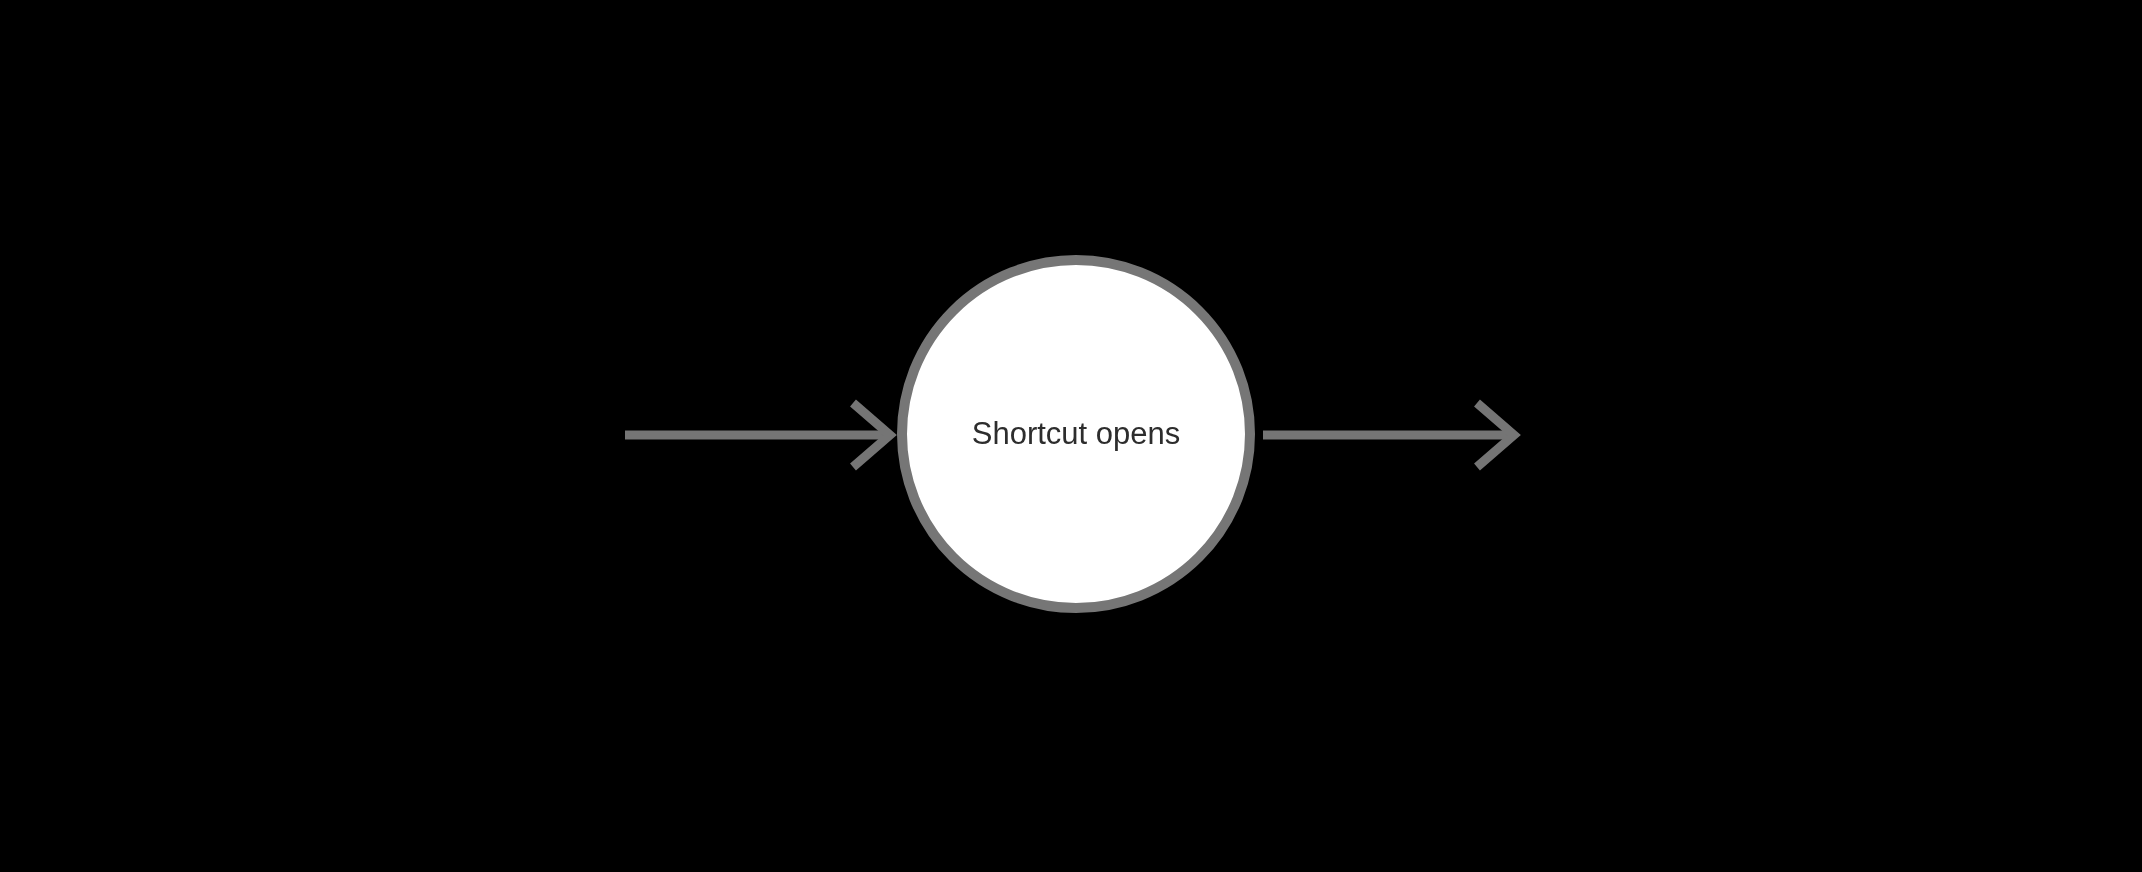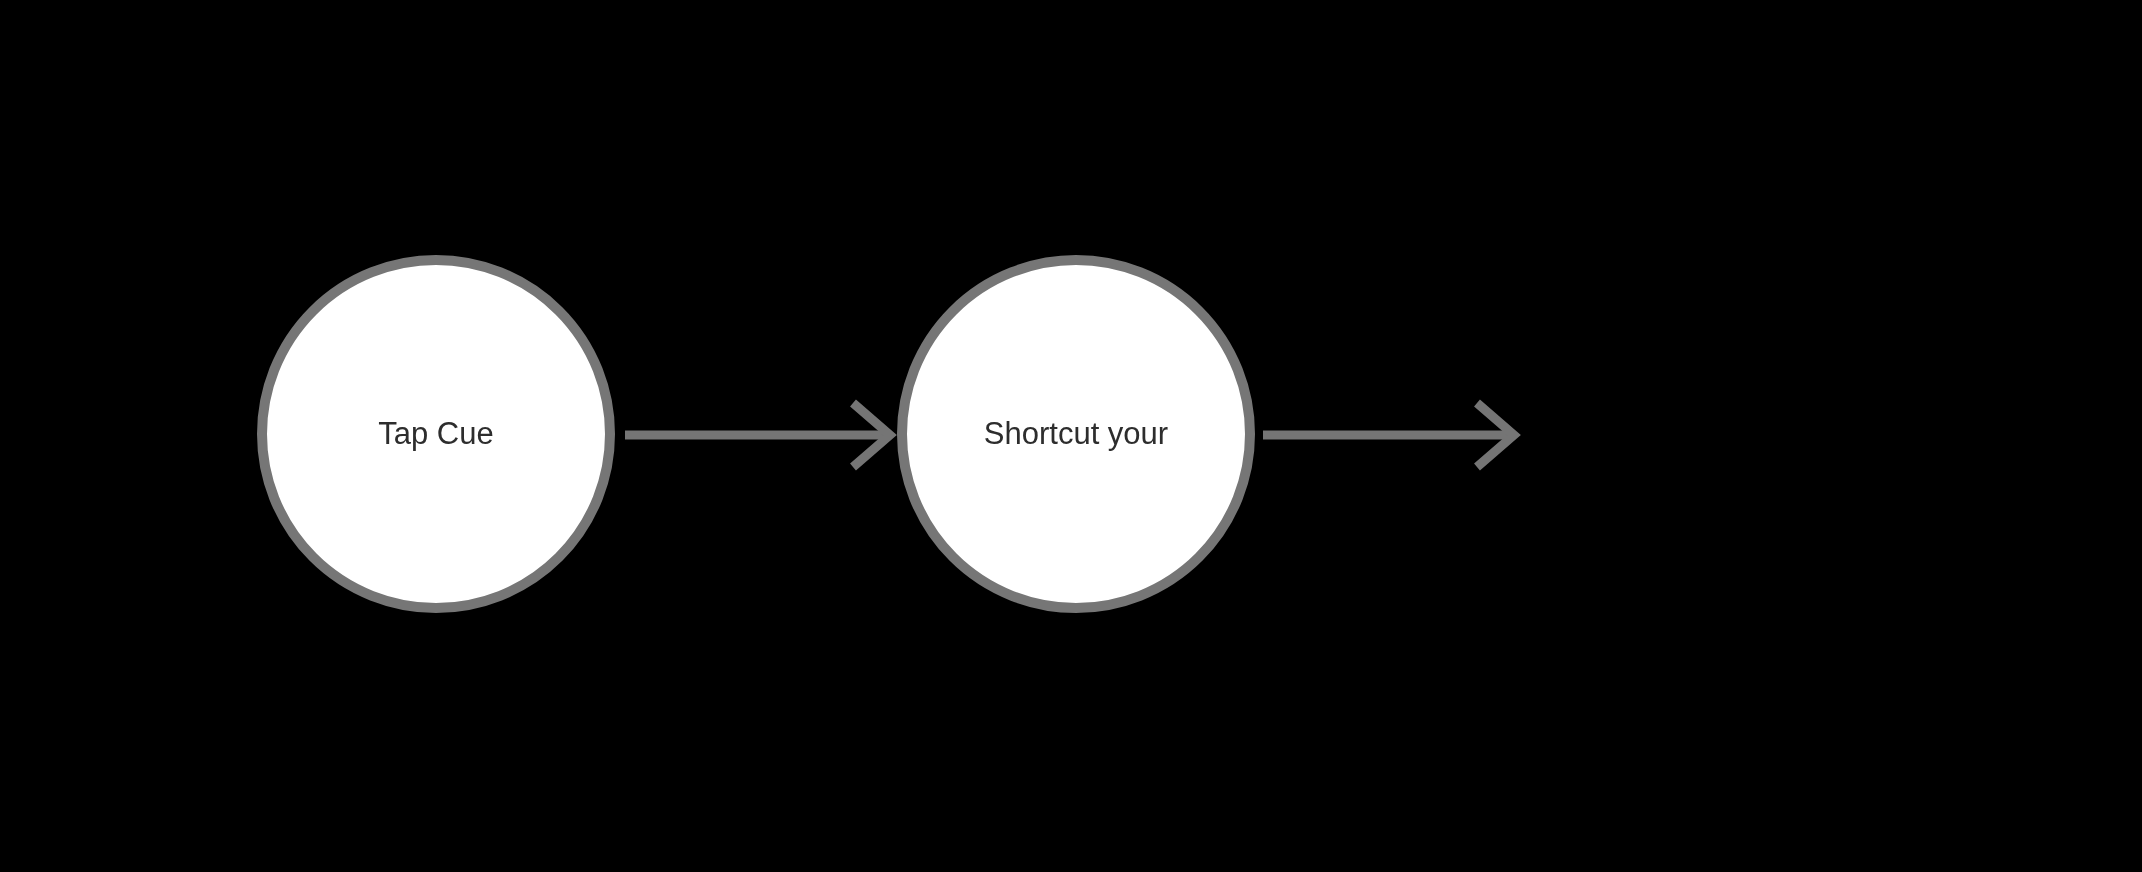--- a/index.html
+++ b/index.html
@@ -49,31 +49,28 @@
     fill: none;
     stroke-linecap: butt;
     stroke-linejoin: miter;
   }
 </style>
 </head>
 <body>
 
 <div class="canvas" style="--bg: #000000; --node-fill: #ffffff; --node-border: #767676; --arrow: #757575; --text: #2d2d2d;">
 
-  <div class="node node-1">
-    <span class="node-label">Tap Cue</span>
-  </div>
 
   <svg class="arrow arrow-1" width="282" height="82" viewBox="0 0 282 82" aria-hidden="true">
     <line x1="5" y1="41" x2="266" y2="41"></line>
     <polyline points="233,9 270,41 233,73"></polyline>
   </svg>
 
   <div class="node node-2">
-    <span class="node-label">Shortcut your</span>
+    <span class="node-label">Shortcut opens</span>
   </div>
 
   <svg class="arrow arrow-2" width="270" height="82" viewBox="0 0 270 82" aria-hidden="true">
     <line x1="7" y1="41" x2="254" y2="41"></line>
     <polyline points="221,9 258,41 221,73"></polyline>
   </svg>
 
 
 </div>
 

